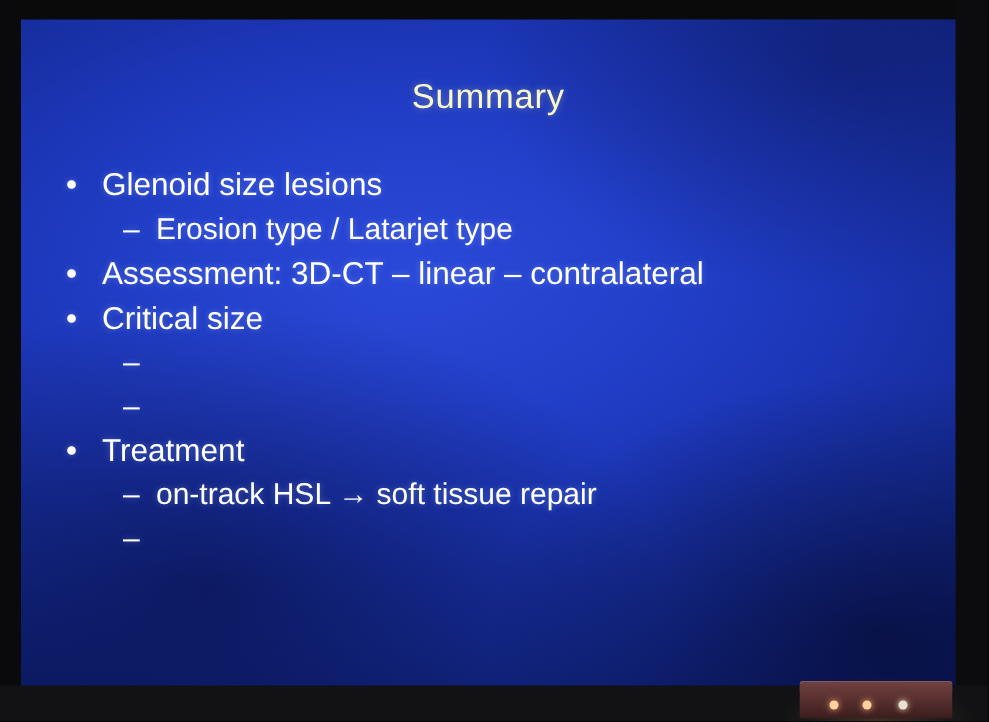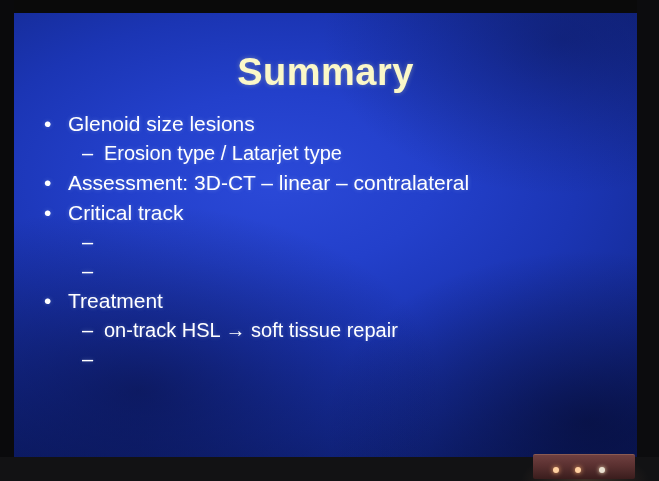--- a/index.html
+++ b/index.html
@@ -73,22 +73,22 @@
     width: 100%;
     height: 100%;
   }
   #slide-title {
     position: absolute;
     top: 38px;
     left: 0;
     width: 100%;
     text-align: center;
     color: #fbf8c8;
-    font-size: 38px;
-    font-weight: bold;
+    font-size: 23px;
+    font-weight: normal;
     letter-spacing: 0.5px;
     text-shadow: 0 0 5px rgba(255,255,170,0.35);
   }
   #bullets {
     position: absolute;
     top: 100px;
     left: 30px;
     right: 20px;
   }
   .line {
@@ -191,21 +191,21 @@
           <span class="txt">Erosion type / Latarjet type</span>
         </div>
 
         <div class="line lvl1">
           <span class="marker">•</span>
           <span class="txt">Assessment: 3D-CT – linear – contralateral</span>
         </div>
 
         <div class="line lvl1">
           <span class="marker">•</span>
-          <span class="txt">Critical track</span>
+          <span class="txt">Critical size</span>
         </div>
 
         <div class="line lvl2">
           <span class="marker">–</span>
         </div>
 
         <div class="line lvl2">
           <span class="marker">–</span>
         </div>
 

